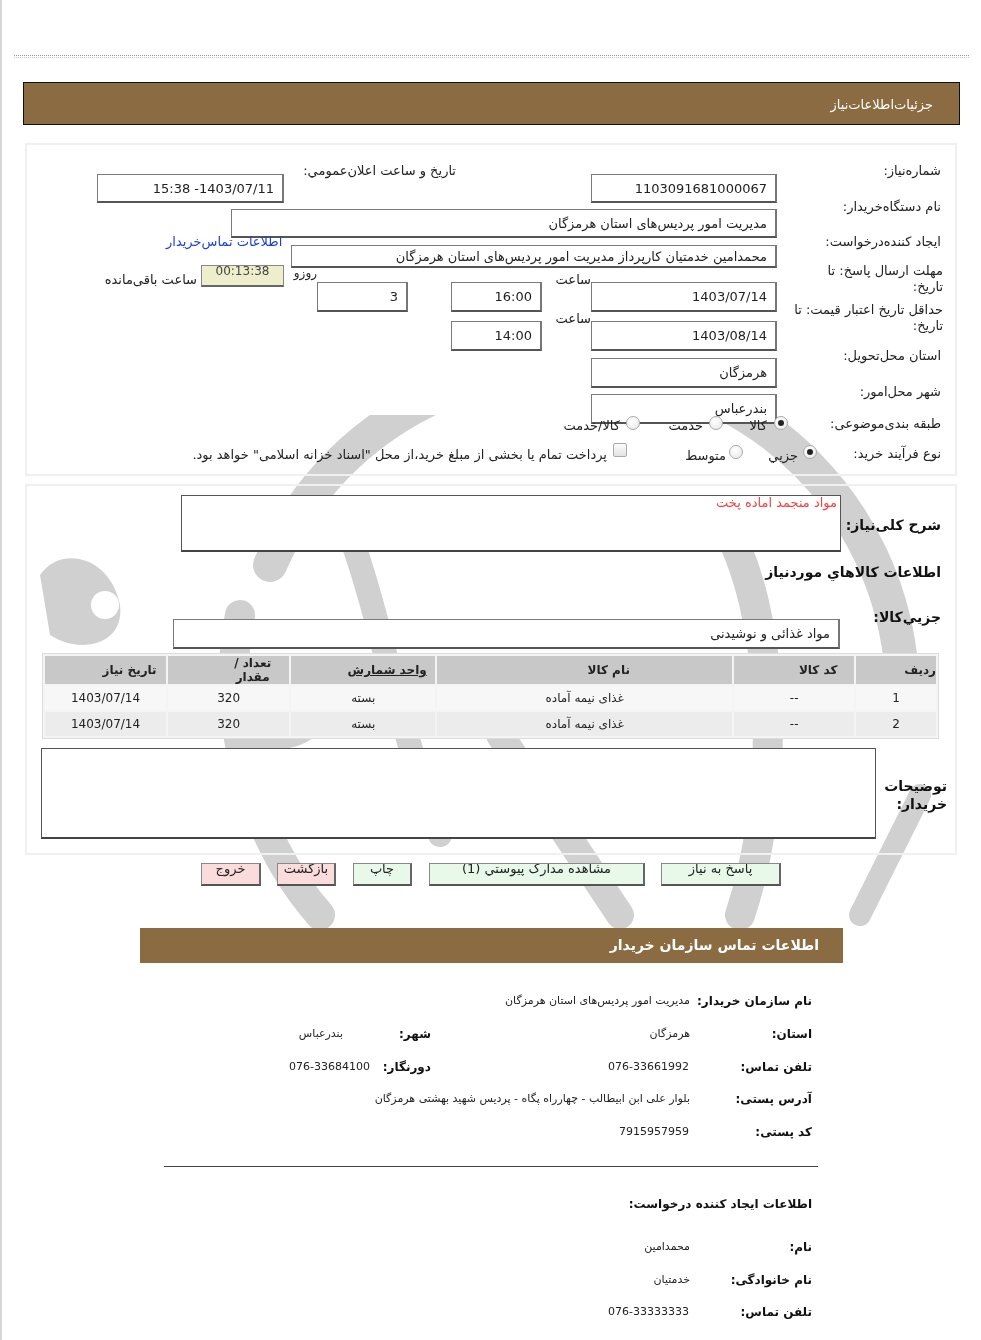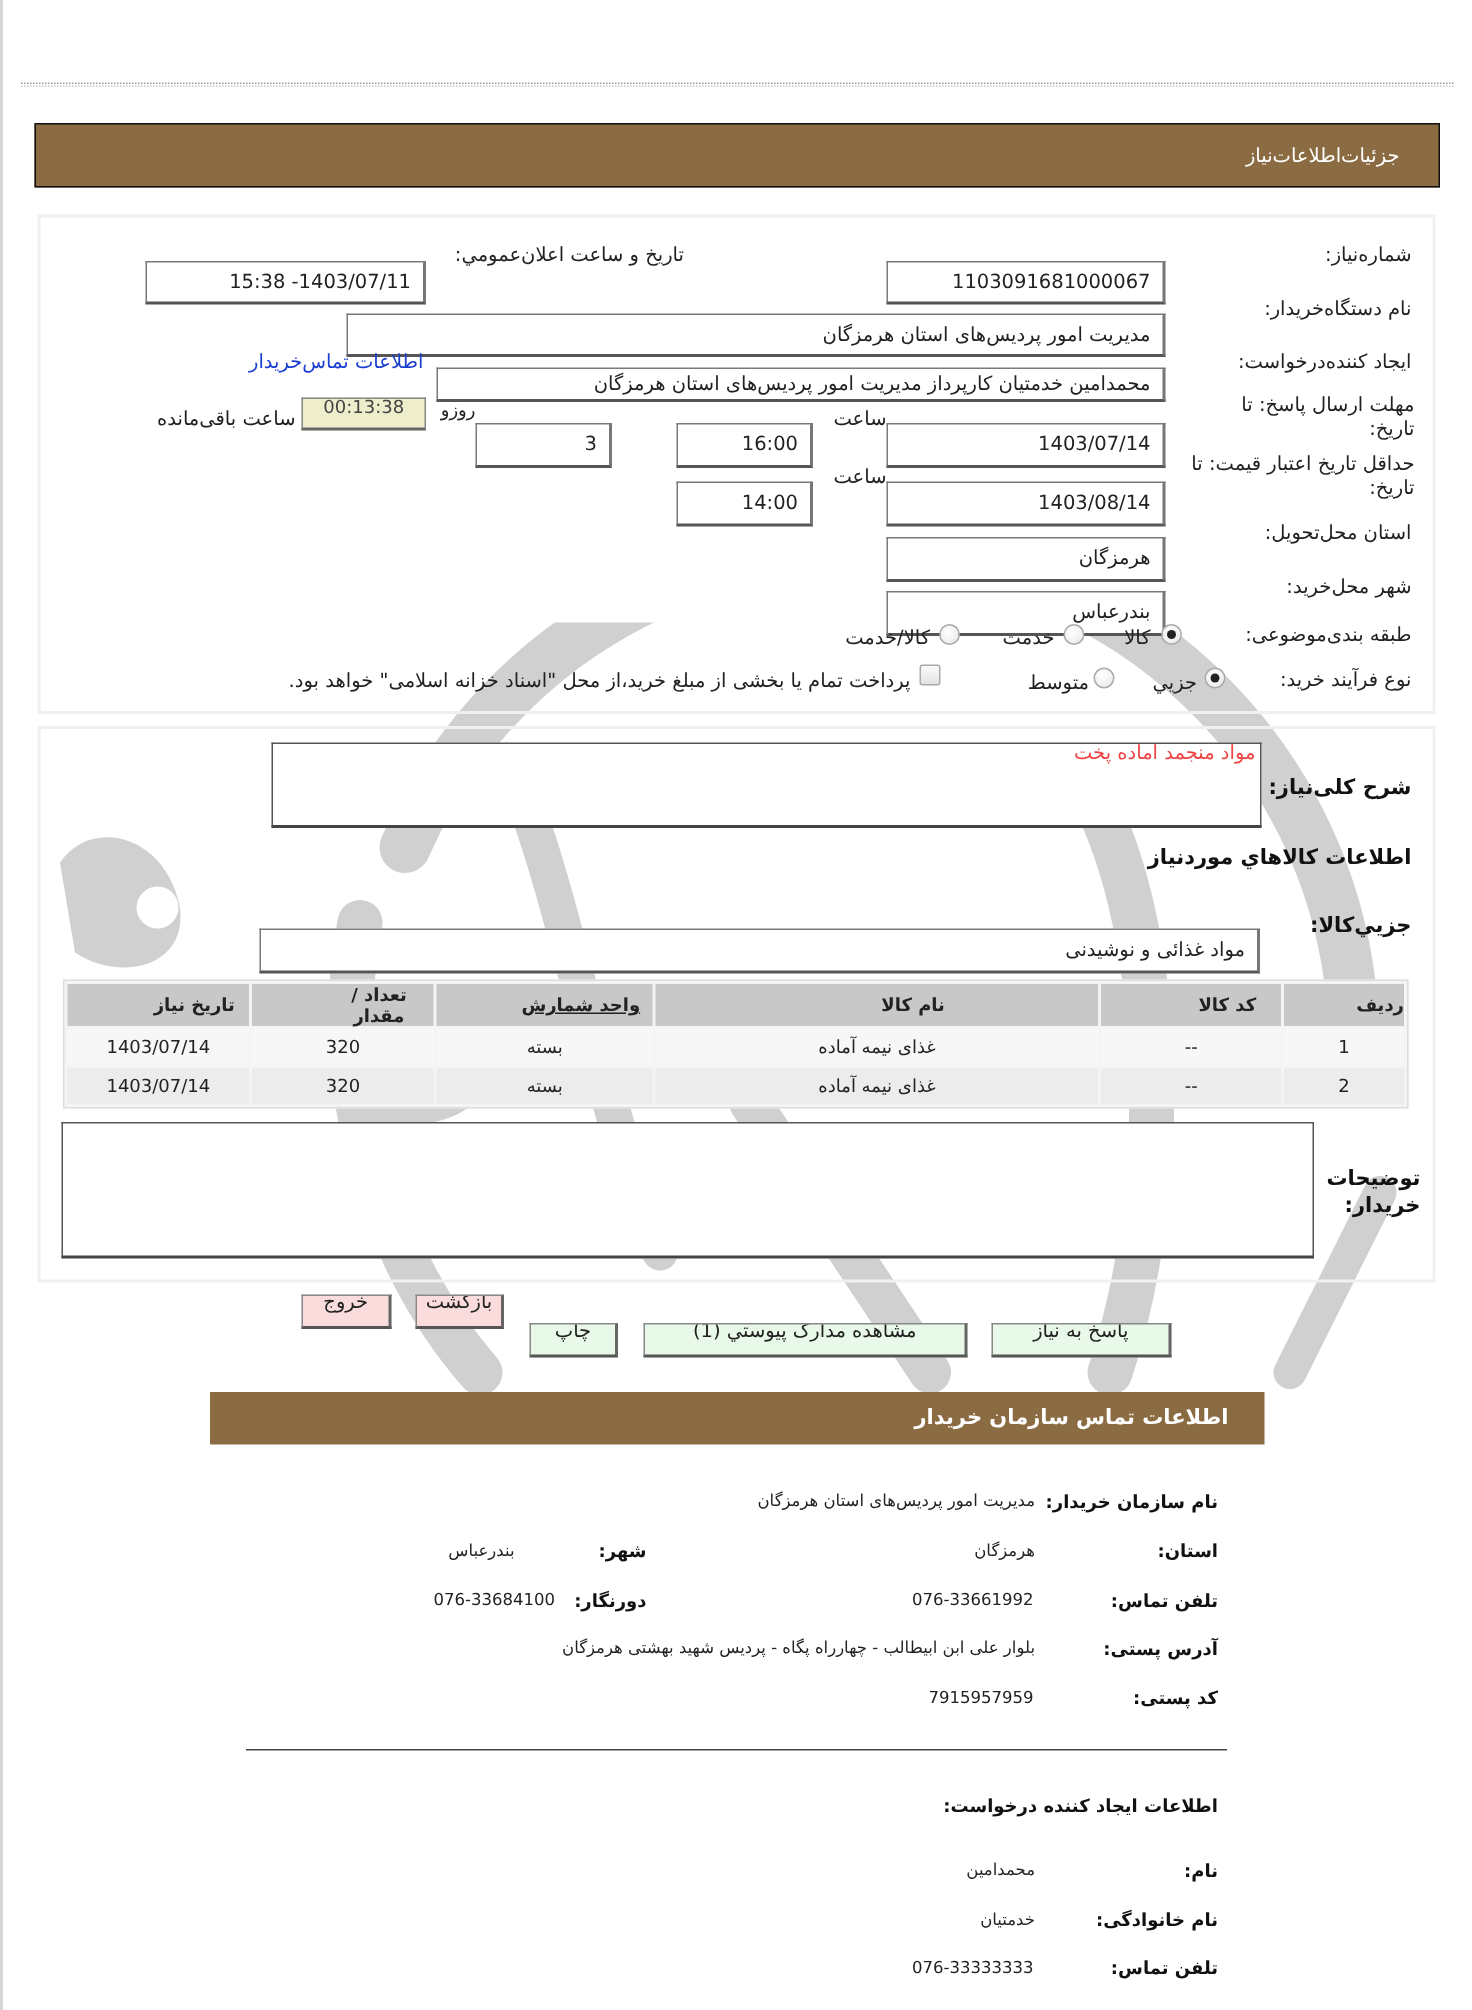--- a/index.html
+++ b/index.html
@@ -29,21 +29,21 @@
     .bold-lbl { position: absolute; font-weight: bold; font-size: 14px; color: #111; white-space: nowrap; }
     .textarea { position: absolute; border: 1px solid #555; border-bottom: 2px solid #444; background: #fff; font-size: 13px; color: #ef4444; padding: 0 3px; direction: rtl; text-align: right; line-height: 13px; }
 
     table.items { position: absolute; border-collapse: separate; border-spacing: 2px; background: #f4f4f4; border: 1px solid #ddd; direction: rtl; }
     table.items th { background: #c8c8c8; color: #222; font-size: 12px; font-weight: bold; height: 26px; text-align: center; padding-left: 48px; }
     table.items td { font-size: 12px; color: #222; height: 24px; text-align: center; }
     table.items tr.r1 td { background: #f7f7f7; }
     table.items tr.r2 td { background: #ececec; }
 
     .btn { position: absolute; height: 23px; border: 1px solid #888; border-bottom: 2px solid #555; border-right: 2px solid #666; font-size: 13px; color: #222; text-align: center; line-height: 10px; cursor: pointer; overflow: hidden; }
-    .btn.green { background: #e9f9e9; margin-top: 19px; }
+    .btn.green { background: #e9f9e9; }
     .btn.pink { background: #fbdcdc; }
 
     .section-header { position: absolute; left: 140px; top: 928px; width: 703px; height: 35px; background: #8b6b41; }
     .section-header span { position: absolute; right: 24px; top: 9px; color: #fff; font-weight: bold; font-size: 14px; }
 
     .k { position: absolute; font-weight: bold; font-size: 12px; color: #111; white-space: nowrap; }
     .v { position: absolute; font-size: 11px; color: #222; white-space: nowrap; }
     .hr { position: absolute; left: 164px; top: 1166px; width: 654px; height: 1px; background: #444; }
   </style>
 </head>
@@ -121,21 +121,21 @@
 <span class="lbl" style="right:390px; top:311px;">ساعت</span>
 <div class="box" style="left:451px; top:302px; width:91px; height:30px;">
   <span>14:00</span>
 </div>
 
 <span class="lbl" style="right:40px; top:348px;">استان محل‌تحویل:</span>
 <div class="box" style="left:591px; top:339px; width:186px; height:30px;">
   <span>هرمزگان</span>
 </div>
 
-<span class="lbl" style="right:40px; top:384px;">شهر محل‌خرید:</span>
+<span class="lbl" style="right:40px; top:384px;">شهر محل‌امور:</span>
 <div class="box" style="left:591px; top:375px; width:186px; height:30px;">
   <span>بندرعباس</span>
 </div>
 
 <span class="lbl" style="right:40px; top:416px;">طبقه بندی‌موضوعی:</span>
 <div class="radio on" style="left:774px; top:416px;"></div>
 <span class="opt" style="right:214px; top:418px;">کالا</span>
 <div class="radio" style="left:709px; top:416px;"></div>
 <span class="opt" style="right:278px; top:418px;">خدمت</span>
 <div class="radio" style="left:626px; top:416px;"></div>

